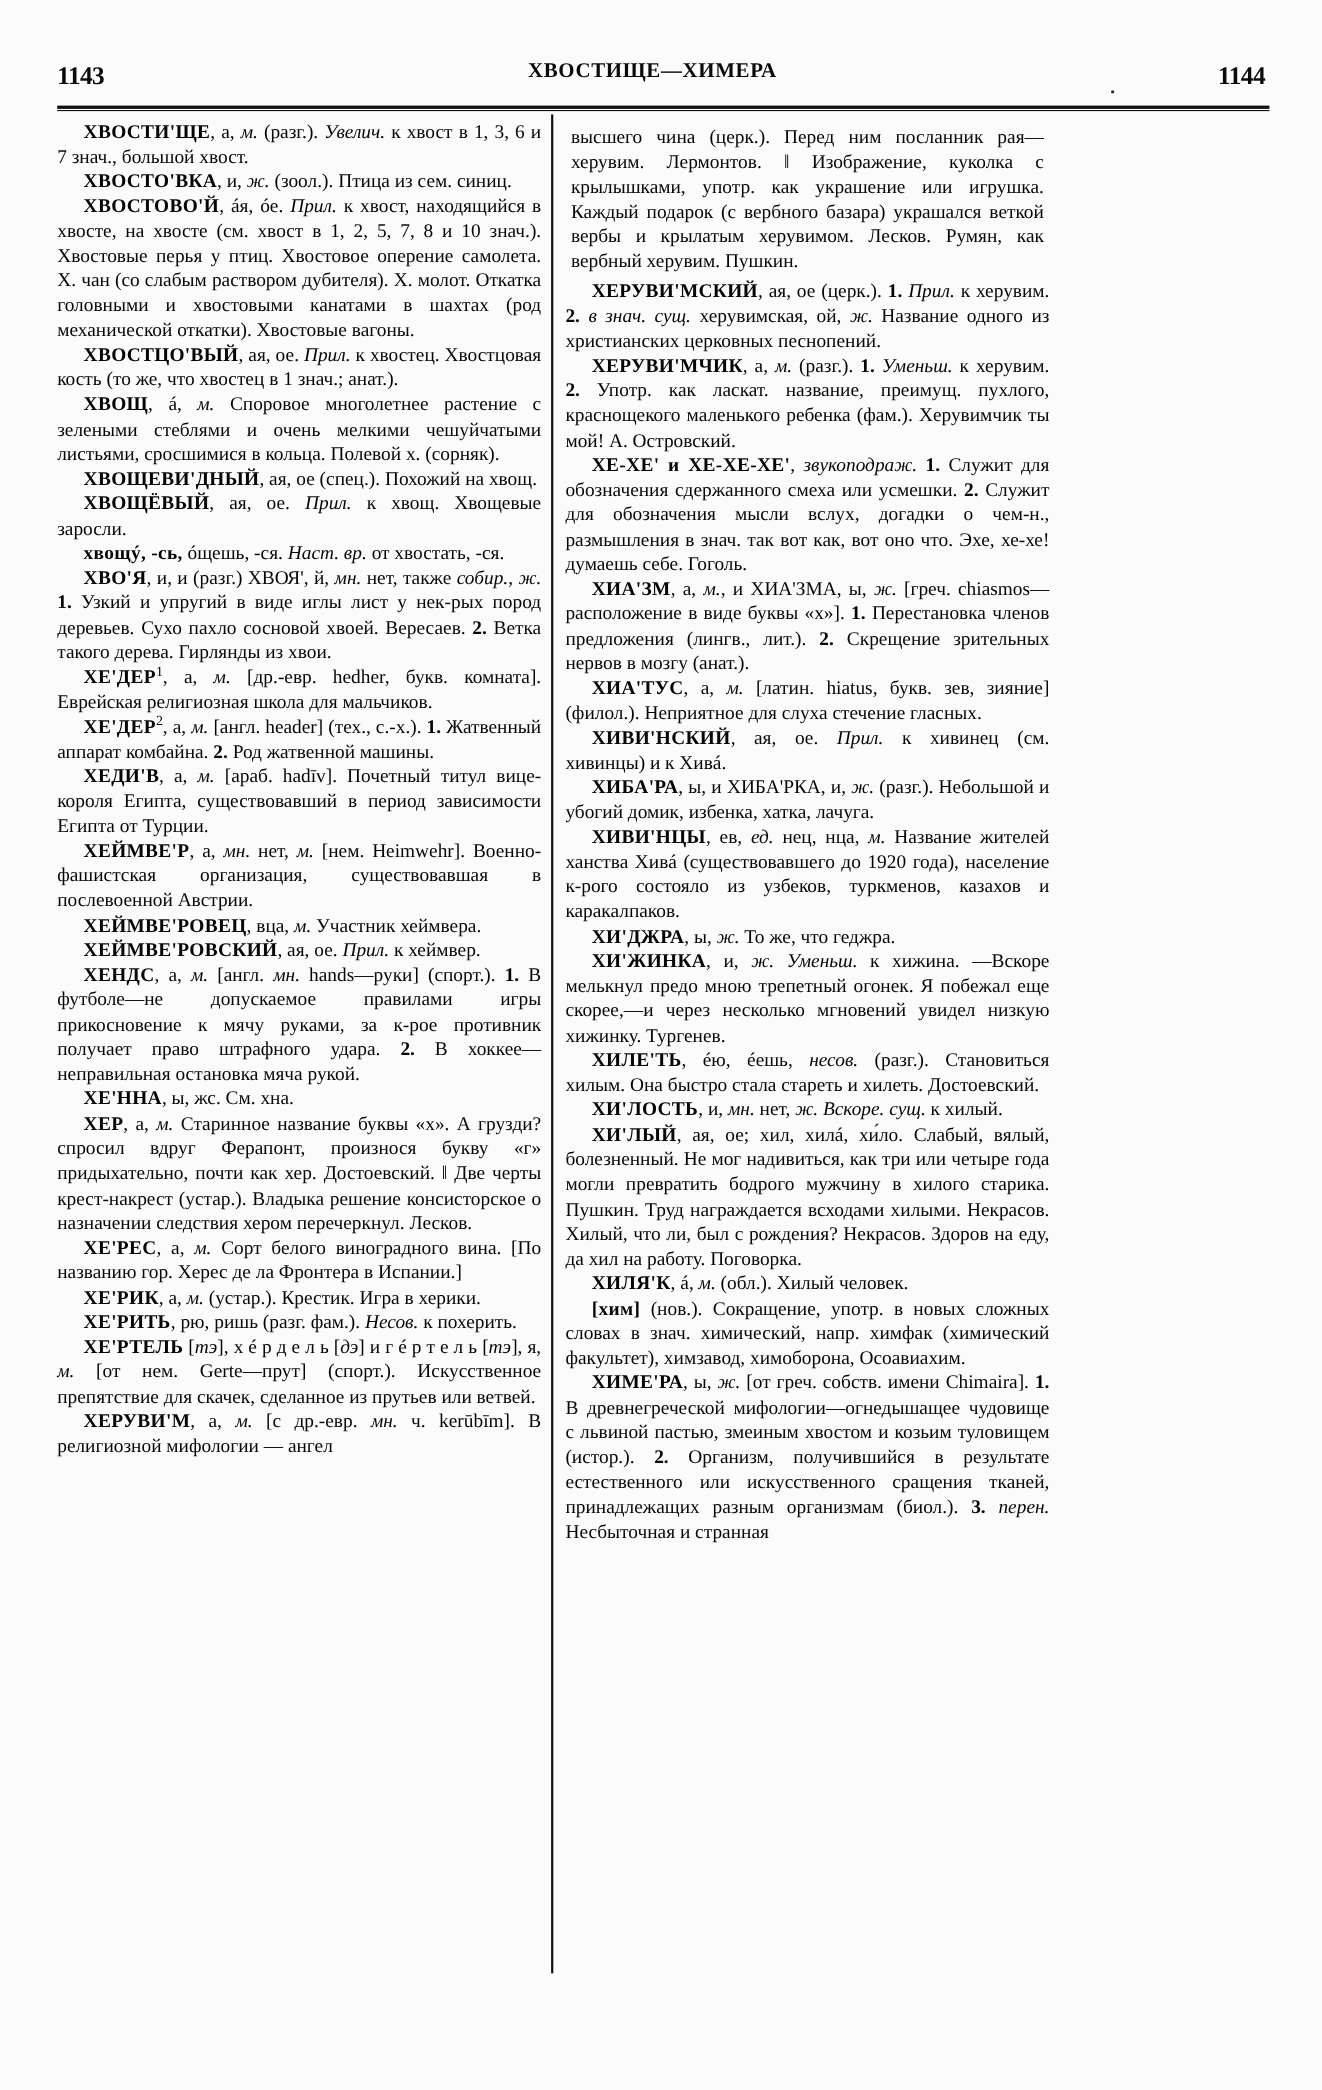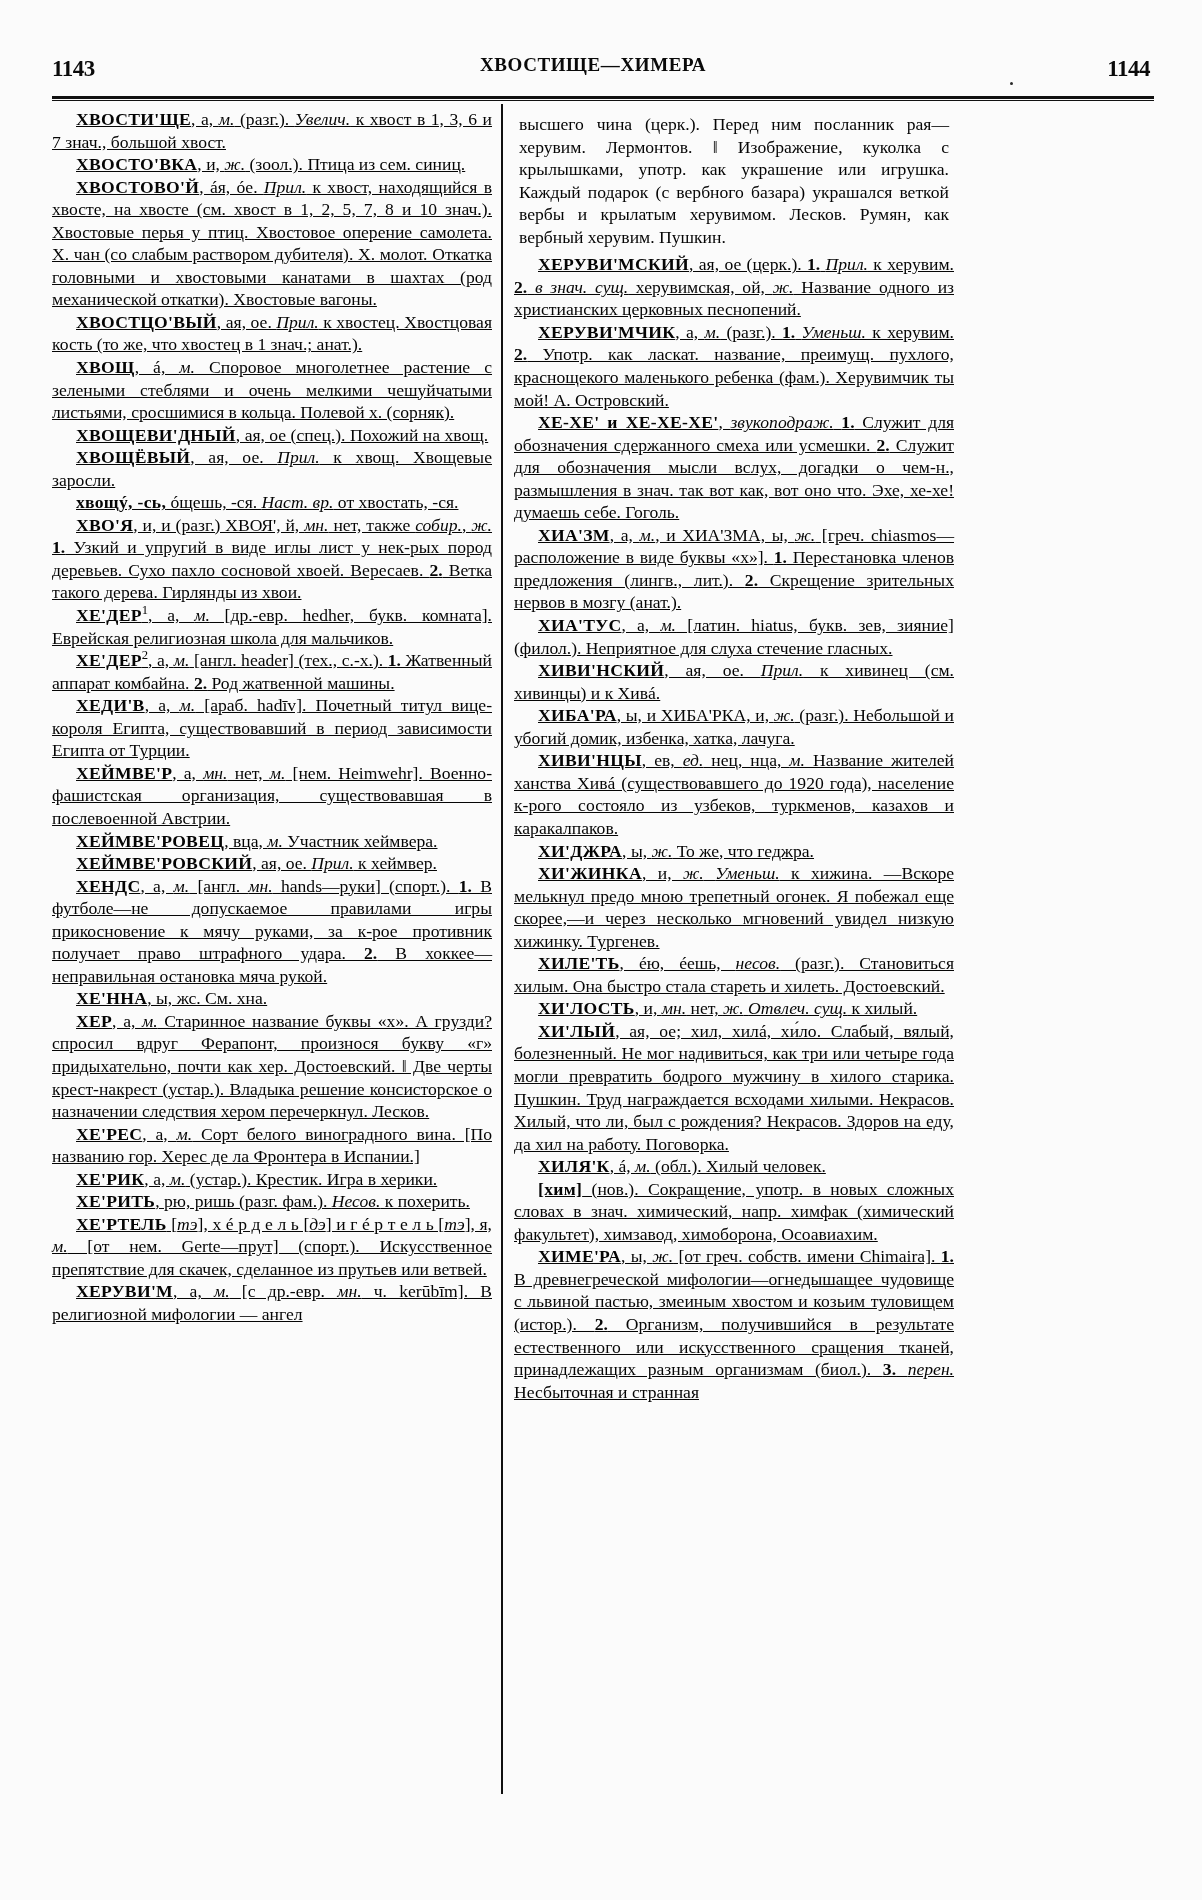--- a/index.html
+++ b/index.html
@@ -96,21 +96,20 @@
     top: -4px;
     width: 2px;
     height: 1690px;
     background: #101010;
   }
   
   p.entry {
     margin: 0;
     text-indent: 24px;
     text-align: justify;
-    text-decoration: underline;
   }
   p.cont {
     margin: 5px;
     text-indent: 0;
     text-align: justify;
   }
   .hw {
     font-weight: bold;
     letter-spacing: 0.3px;
   }
@@ -168,21 +167,21 @@
         <p class="entry"><span class="hw">ХЕРУВИ'МЧИК</span><span>, а, <span class="it">м.</span> (разг.). <span class="b">1.</span> <span class="it">Уменьш.</span> к херувим. <span class="b">2.</span> Употр. как ласкат. название, преимущ. пухлого, краснощекого маленького ребенка (фам.). Херувимчик ты мой! А. Островский.</span></p>
         <p class="entry"><span class="hw">ХЕ-ХЕ' и ХЕ-ХЕ-ХЕ'</span><span>, <span class="it">звукоподраж.</span> <span class="b">1.</span> Служит для обозначения сдержанного смеха или усмешки. <span class="b">2.</span> Служит для обозначения мысли вслух, догадки о чем-н., размышления в знач. так вот как, вот оно что. Эхе, хе-хе! думаешь себе. Гоголь.</span></p>
         <p class="entry"><span class="hw">ХИА'ЗМ</span><span>, а, <span class="it">м.</span>, и ХИА'ЗМА, ы, <span class="it">ж.</span> [греч. chiasmos—расположение в виде буквы «х»]. <span class="b">1.</span> Перестановка членов предложения (лингв., лит.). <span class="b">2.</span> Скрещение зрительных нервов в мозгу (анат.).</span></p>
         <p class="entry"><span class="hw">ХИА'ТУС</span><span>, а, <span class="it">м.</span> [латин. hiatus, букв. зев, зияние] (филол.). Неприятное для слуха стечение гласных.</span></p>
         <p class="entry"><span class="hw">ХИВИ'НСКИЙ</span><span>, ая, ое. <span class="it">Прил.</span> к хивинец (см. хивинцы) и к Хивá.</span></p>
         <p class="entry"><span class="hw">ХИБА'РА</span><span>, ы, и ХИБА'РКА, и, <span class="it">ж.</span> (разг.). Небольшой и убогий домик, избенка, хатка, лачуга.</span></p>
         <p class="entry"><span class="hw">ХИВИ'НЦЫ</span><span>, ев, <span class="it">ед.</span> нец, нца, <span class="it">м.</span> Название жителей ханства Хивá (существовавшего до 1920 года), население к-рого состояло из узбеков, туркменов, казахов и каракалпаков.</span></p>
         <p class="entry"><span class="hw">ХИ'ДЖРА</span><span>, ы, <span class="it">ж.</span> То же, что геджра.</span></p>
         <p class="entry"><span class="hw">ХИ'ЖИНКА</span><span>, и, <span class="it">ж.</span> <span class="it">Уменьш.</span> к хижина. —Вскоре мелькнул предо мною трепетный огонек. Я побежал еще скорее,—и через несколько мгновений увидел низкую хижинку. Тургенев.</span></p>
         <p class="entry"><span class="hw">ХИЛЕ'ТЬ</span><span>, éю, éешь, <span class="it">несов.</span> (разг.). Становиться хилым. Она быстро стала стареть и хилеть. Достоевский.</span></p>
-        <p class="entry"><span class="hw">ХИ'ЛОСТЬ</span><span>, и, <span class="it">мн.</span> нет, <span class="it">ж.</span> <span class="it">Отвлеч. сущ.</span> к хилый.</span></p>
+        <p class="entry"><span class="hw">ХИ'ЛОСТЬ</span><span>, и, <span class="it">мн.</span> нет, <span class="it">ж.</span> <span class="it">Вскоре. сущ.</span> к хилый.</span></p>
         <p class="entry"><span class="hw">ХИ'ЛЫЙ</span><span>, ая, ое; хил, хилá, хи́ло. Слабый, вялый, болезненный. Не мог надивиться, как три или четыре года могли превратить бодрого мужчину в хилого старика. Пушкин. Труд награждается всходами хилыми. Некрасов. Хилый, что ли, был с рождения? Некрасов. Здоров на еду, да хил на работу. Поговорка.</span></p>
         <p class="entry"><span class="hw">ХИЛЯ'К</span><span>, á, <span class="it">м.</span> (обл.). Хилый человек.</span></p>
         <p class="entry"><span class="hw">[хим]</span><span> (нов.). Сокращение, употр. в новых сложных словах в знач. химический, напр. химфак (химический факультет), химзавод, химоборона, Осоавиахим.</span></p>
         <p class="entry"><span class="hw">ХИМЕ'РА</span><span>, ы, <span class="it">ж.</span> [от греч. собств. имени Chimaira]. <span class="b">1.</span> В древнегреческой мифологии—огнедышащее чудовище с львиной пастью, змеиным хвостом и козьим туловищем (истор.). <span class="b">2.</span> Организм, получившийся в результате естественного или искусственного сращения тканей, принадлежащих разным организмам (биол.). <span class="b">3.</span> <span class="it">перен.</span> Несбыточная и странная</span></p>
       </div>
   </div>
 
 </div>
 
 </body></html>

